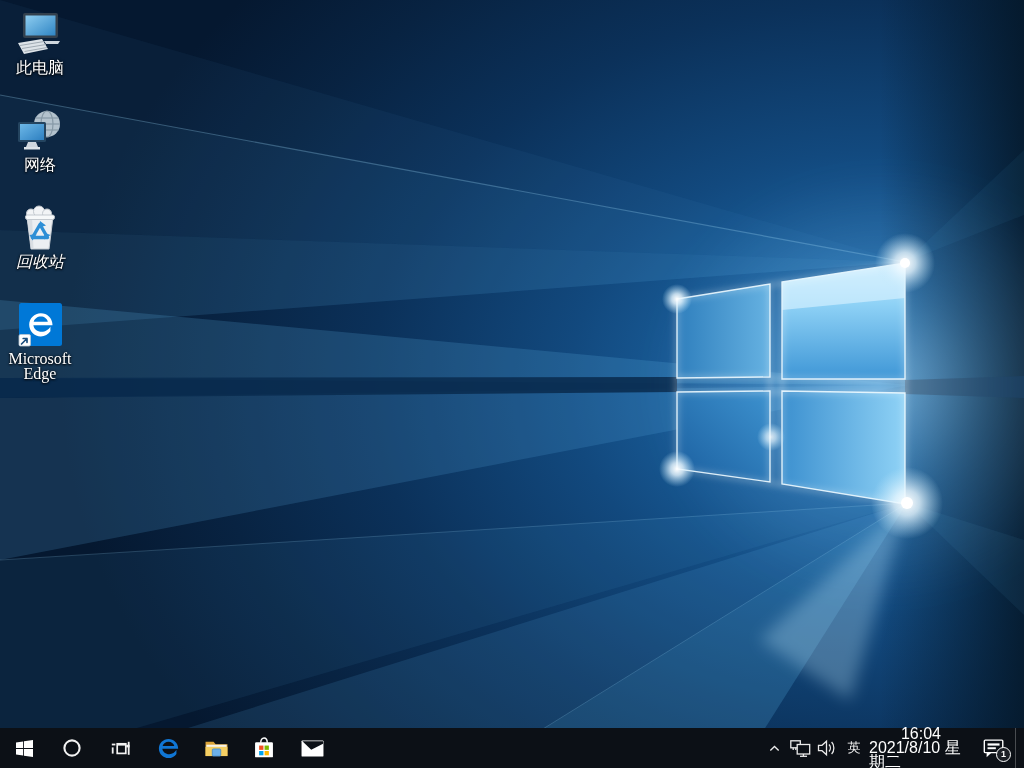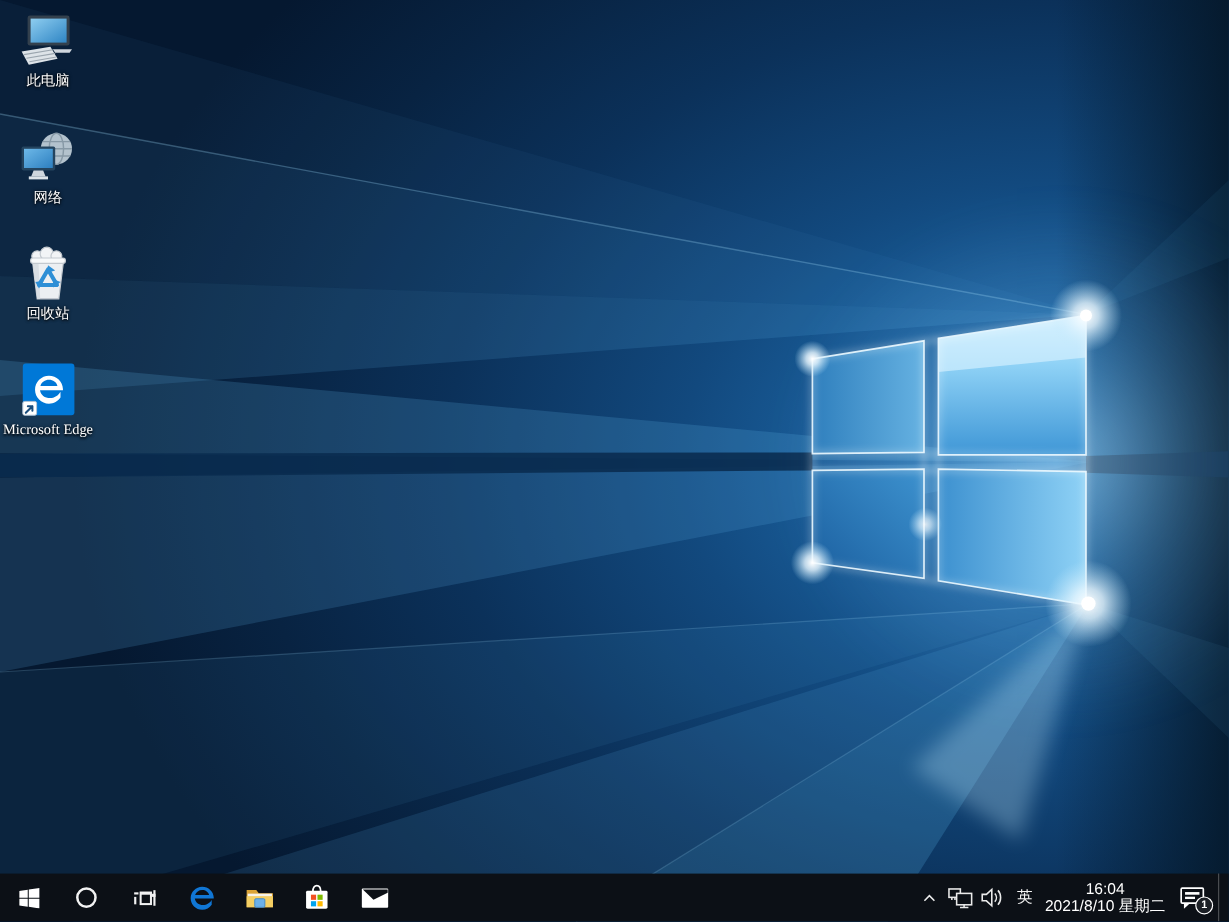--- a/index.html
+++ b/index.html
@@ -5,35 +5,35 @@
   html,body{margin:0;padding:0;width:1024px;height:768px;overflow:hidden;
     font-family:"Liberation Sans","DejaVu Sans",sans-serif;background:#051830;}
   .stage{position:relative;width:1024px;height:768px;overflow:hidden;}
   .wallpaper{position:absolute;left:0;top:0;width:1024px;height:768px;}
 
   
   .desk-icons{position:absolute;left:2px;top:6px;width:78px;}
   .desk-item{position:absolute;left:0;width:76px;display:flex;flex-direction:column;
     align-items:center;cursor:default;}
   .desk-item .ico{width:48px;height:48px;display:block;}
-  .desk-item .lbl{margin-top:2px;font-size:12px;line-height:15px;color:#fff;text-align:center;
+  .desk-item .lbl{margin-top:2px;font-size:16px;line-height:15px;color:#fff;text-align:center;
     text-shadow:0 1px 2px rgba(0,0,0,.95),0 0 3px rgba(0,0,0,.8);width:76px;word-break:break-word;}
 
   
   .taskbar{position:absolute;left:0;bottom:0;width:1024px;height:40px;background:#0c1016;
     display:flex;align-items:stretch;z-index:5;}
   .tb-left{display:flex;align-items:stretch;}
   .tb-btn{width:48px;height:40px;display:flex;align-items:center;justify-content:center;cursor:pointer;}
   .tb-spacer{flex:1;}
   .tray{display:flex;align-items:stretch;}
   .tray-btn{display:flex;align-items:center;justify-content:center;cursor:pointer;color:#f2f2f2;}
   .w24{width:26px;} .w28{width:30px;}
   .ime{font-size:13px;}
   .clock{width:104px;display:flex;flex-direction:column;align-items:center;justify-content:center;
-    color:#fff;font-size:13px;line-height:14px;cursor:pointer;}
+    color:#fff;font-size:16px;line-height:14px;cursor:pointer;}
   .action-center{width:42px;position:relative;}
   .badge{position:absolute;right:4px;bottom:6px;width:13px;height:13px;border-radius:50%;
     background:#1c2026;border:1px solid #fff;color:#fff;font-size:9px;line-height:13px;
     text-align:center;font-weight:bold;}
   .show-desktop{width:8px;border-left:1px solid rgba(255,255,255,.25);cursor:pointer;}
 </style>
 </head>
 <body>
 
 <div class="stage">
@@ -176,21 +176,21 @@
               <stop offset="100%" stop-color="#2d7fc0"></stop>
         </linearGradient>
           </defs>
         <rect x="4" y="17" width="24" height="16" fill="url(#scr2)"></rect>
         <polygon points="12,35 20,35 22,40 10,40" fill="#cfd6dd"></polygon>
         <rect x="8" y="40" width="16" height="2.5" fill="#dde3e8"></rect>
       </svg>
       <span class="lbl">网络</span>
     </div>
 
-    <div class="desk-item" style="top:198px;">
+    <div class="desk-item" style="top:198px;font-style:italic;">
       <svg class="ico" viewBox="0 0 48 48">
         <g fill="#f2f4f6" stroke="#c3c9cf" stroke-width="1">
           <circle cx="15" cy="9.5" r="4.5"></circle>
             <circle cx="23" cy="7.5" r="5.5"></circle>
             <circle cx="31" cy="9.5" r="4.5"></circle>
         </g>
         <polygon points="11,13 37,13 33,45 15,45" fill="#eceff2" stroke="#c3c9cf" stroke-width="1"></polygon>
         <polygon points="11,13 16,13 17.5,45 15,45" fill="#d9dee3"></polygon>
         <rect x="9.5" y="11" width="29" height="4.5" rx="2" fill="#f7f9fa" stroke="#c3c9cf" stroke-width="1"></rect>
         <polygon points="24,20.5 31.5,33.5 16.5,33.5" fill="none" stroke="#2e8fd6" stroke-width="3.4" stroke-linejoin="round"></polygon>

